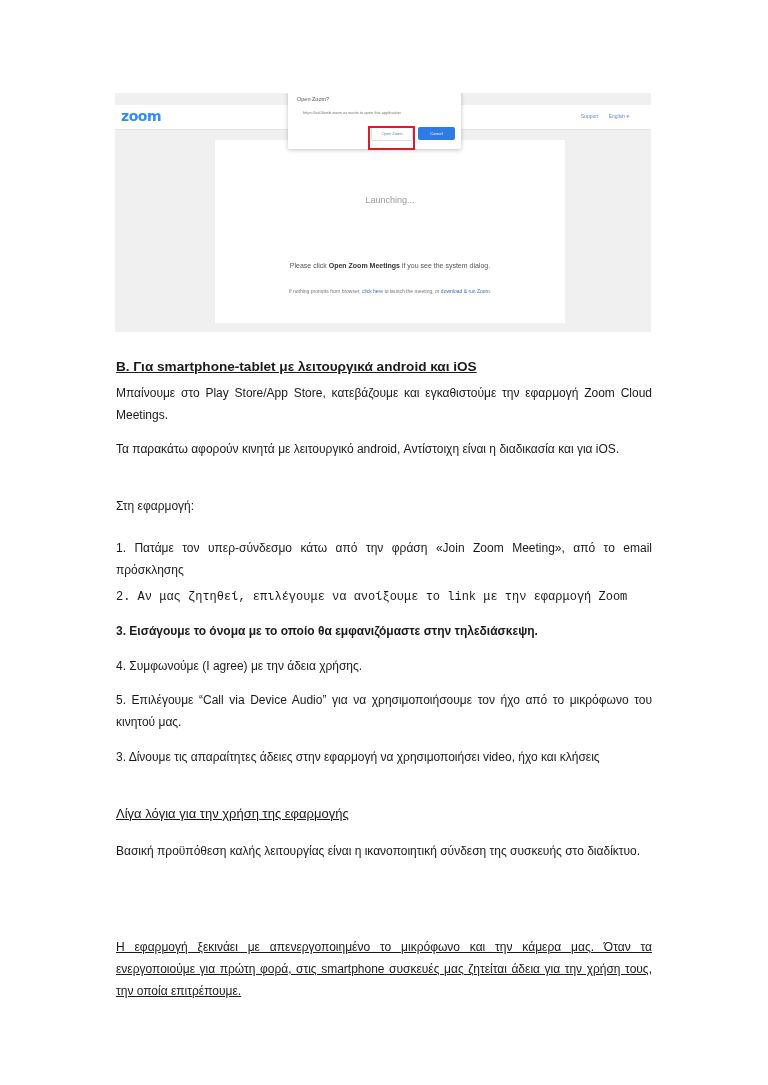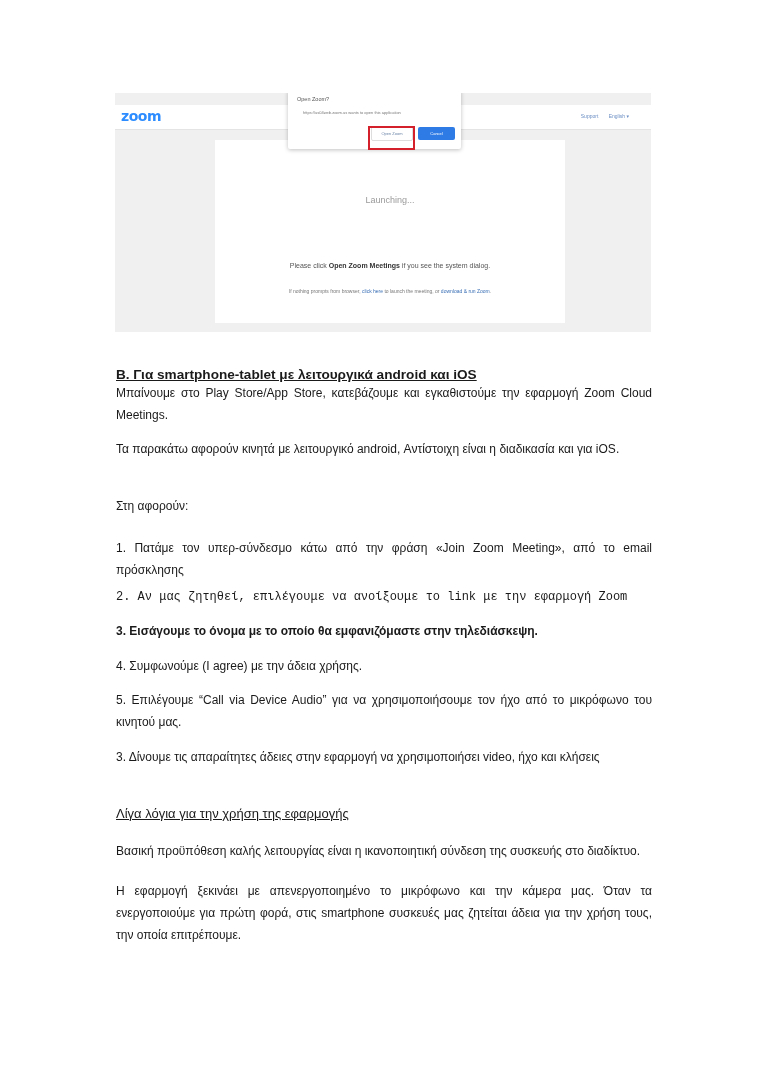--- a/index.html
+++ b/index.html
@@ -50,26 +50,26 @@
   </div>
   <div class="dialog">
     <div class="dlg-title">Open Zoom?</div>
     <div class="dlg-msg">https://us04web.zoom.us wants to open this application</div>
     <div class="btn-open">Open Zoom</div>
     <div class="btn-cancel">Cancel</div>
   </div>
   <div class="redbox"></div>
 </div>
 
-<div class="doc h-sub" style="top:364px;">Β. Για smartphone-tablet με λειτουργικά android και iOS</div>
+<div class="doc h-sub" style="top:356px;">Β. Για smartphone-tablet με λειτουργικά android και iOS</div>
 <div class="doc justify" style="top:382px;">Μπαίνουμε στο Play Store/App Store, κατεβάζουμε και εγκαθιστούμε την εφαρμογή Zoom Cloud Meetings.</div>
 <div class="doc justify" style="top:438px;">Τα παρακάτω αφορούν κινητά με λειτουργικό android, Αντίστοιχη είναι η διαδικασία και για iOS.</div>
-<div class="doc" style="top:495px;">Στη αφορούν:</div>
+<div class="doc" style="top:495px;">Στη εφαρμογή:</div>
 <div class="doc justify" style="top:529px;margin-top:8px;">1. Πατάμε τον υπερ-σύνδεσμο κάτω από την φράση «Join Zoom Meeting», από το email πρόσκλησης</div>
 <div class="doc" style="top:586px;font-family:Liberation Mono, monospace;">2. Αν μας ζητηθεί, επιλέγουμε να ανοίξουμε το link με την εφαρμογή Zoom</div>
 <div class="doc" style="top:620px;font-weight:bold;">3. Εισάγουμε το όνομα με το οποίο θα εμφανιζόμαστε στην τηλεδιάσκεψη.</div>
 <div class="doc" style="top:655px;">4. Συμφωνούμε (I agree) με την άδεια χρήσης.</div>
 <div class="doc justify" style="top:689px;">5. Επιλέγουμε “Call via Device Audio” για να χρησιμοποιήσουμε τον ήχο από το μικρόφωνο του κινητού μας.</div>
 <div class="doc justify" style="top:746px;">3. Δίνουμε τις απαραίτητες άδειες στην εφαρμογή να χρησιμοποιήσει video, ήχο και κλήσεις</div>
 
 <div class="doc h-main" style="top:803px;">Λίγα λόγια για την χρήση της εφαρμογής</div>
 <div class="doc justify" style="top:840px;">Βασική προϋπόθεση καλής λειτουργίας είναι η ικανοποιητική σύνδεση της συσκευής στο διαδίκτυο.</div>
-<div class="doc justify" style="top:880px;">Η εφαρμογή ξεκινάει με απενεργοποιημένο το μικρόφωνο και την κάμερα μας. Όταν τα ενεργοποιούμε για πρώτη φορά, στις smartphone συσκευές μας ζητείται άδεια για την χρήση τους, την οποία επιτρέπουμε.</div>
+<div class="doc justify" style="top:936px;text-decoration:underline;">Η εφαρμογή ξεκινάει με απενεργοποιημένο το μικρόφωνο και την κάμερα μας. Όταν τα ενεργοποιούμε για πρώτη φορά, στις smartphone συσκευές μας ζητείται άδεια για την χρήση τους, την οποία επιτρέπουμε.</div>
 
 </body></html>

